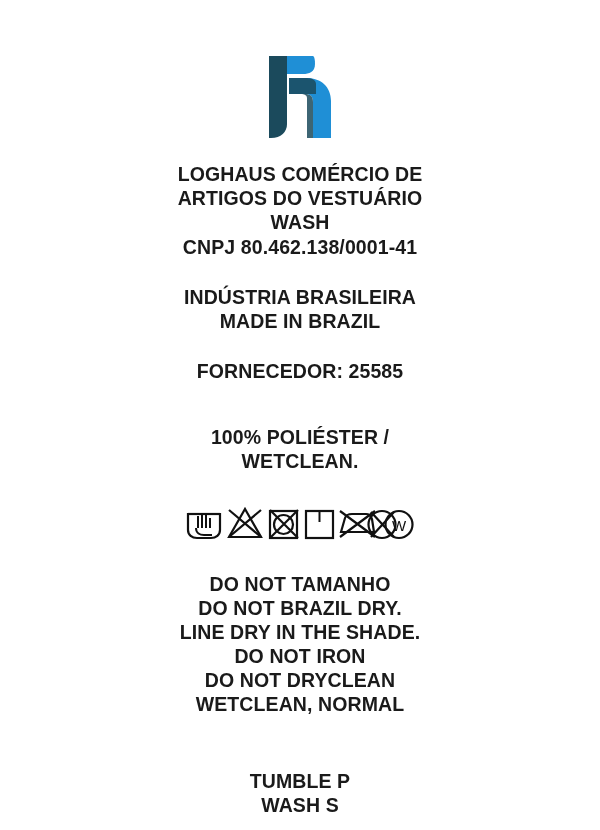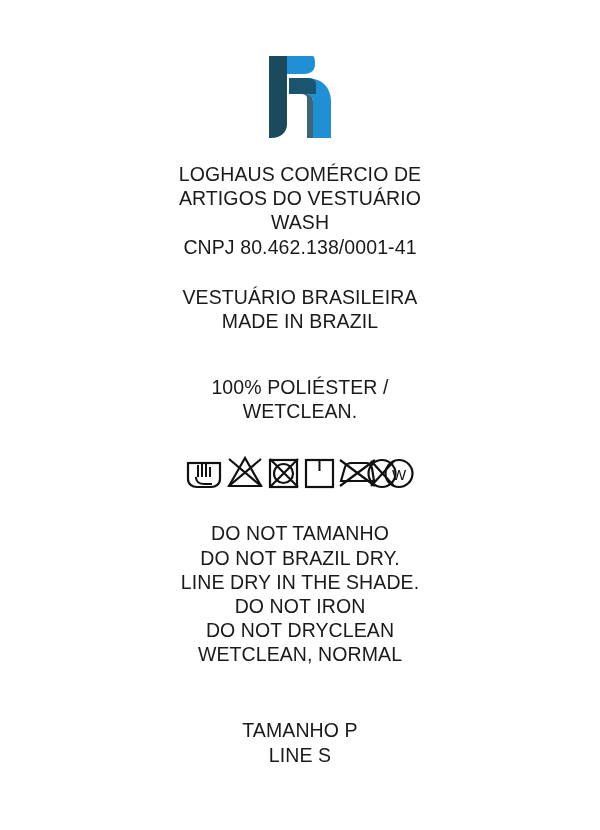--- a/index.html
+++ b/index.html
@@ -49,21 +49,21 @@
     margin-top: 28px;
     height: 44px;
     display: flex;
     align-items: center;
     justify-content: center;
   }
   .care { margin-top: 26px; }
   .size {
     margin-top: 52px;
   }
-  .line { display: block; }
+  .line { display: block; font-weight: bold; }
   svg { display: block; }
 </style>
 </head>
 <body>
 
 <div class="label">
 
   <div class="logo-wrap">
     <svg width="74" height="86" viewBox="0 0 74 86">
 
@@ -76,24 +76,27 @@
   </div>
 
   <div class="block company">
     <span class="line">LOGHAUS COMÉRCIO DE</span>
     <span class="line">ARTIGOS DO VESTUÁRIO</span>
     <span class="line">WASH</span>
     <span class="line">CNPJ 80.462.138/0001-41</span>
   </div>
 
   <div class="block origin">
-    <span class="line">VESTUÁRIO BRASILEIRA</span>
+    <span class="line">INDÚSTRIA BRASILEIRA</span>
     <span class="line">MADE IN BRAZIL</span>
   </div>
 
+  <div class="block supplier">
+    <span class="line">FORNECEDOR: 25585</span>
+  </div>
 
   <div class="block composition">
     <span class="line">100% POLIÉSTER /</span>
     <span class="line">WETCLEAN.</span>
   </div>
 
   <div class="symbols-wrap">
     <svg width="228" height="40" viewBox="0 0 228 40">
       <g fill="none" stroke="#111111" stroke-width="2.2">
 
@@ -141,17 +144,17 @@
   <div class="block care">
     <span class="line">DO NOT TAMANHO</span>
     <span class="line">DO NOT BRAZIL DRY.</span>
     <span class="line">LINE DRY IN THE SHADE.</span>
     <span class="line">DO NOT IRON</span>
     <span class="line">DO NOT DRYCLEAN</span>
     <span class="line">WETCLEAN, NORMAL</span>
   </div>
 
   <div class="block size">
-    <span class="line">TAMANHO P</span>
-    <span class="line">LINE S</span>
+    <span class="line">TUMBLE P</span>
+    <span class="line">WASH S</span>
   </div>
 
 </div>
 
 </body></html>

